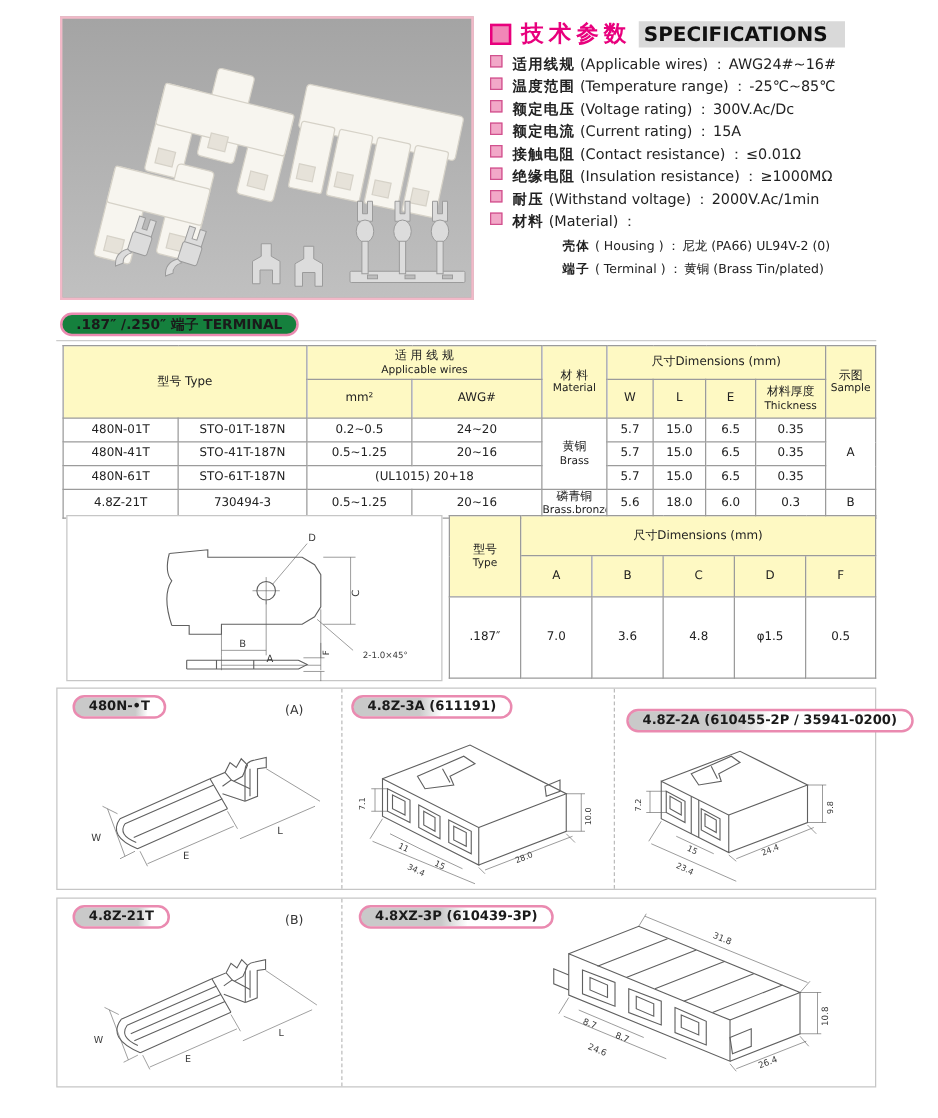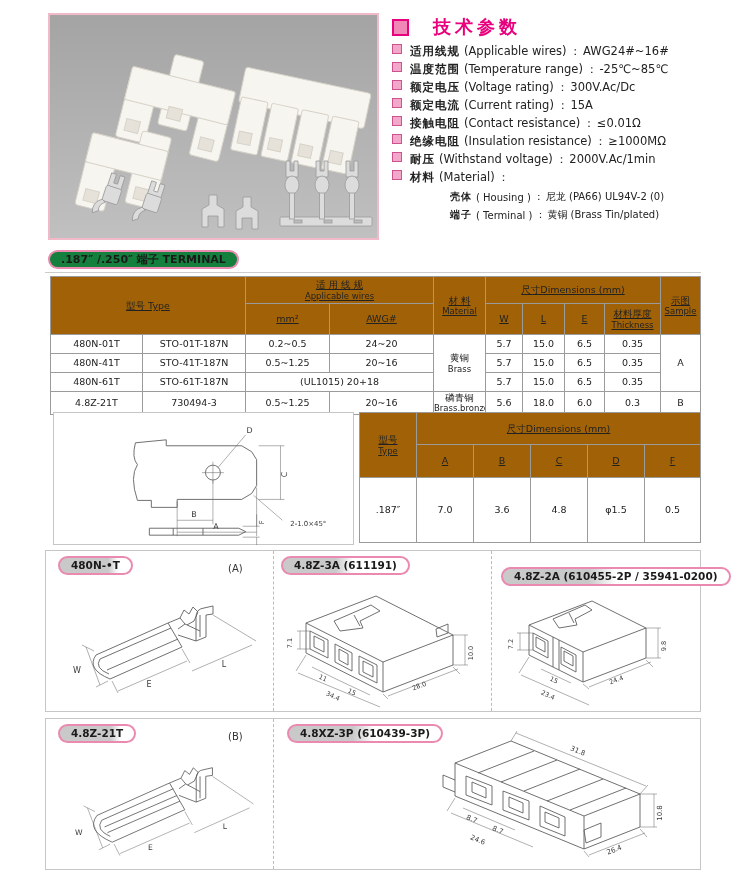--- a/index.html
+++ b/index.html
@@ -10,21 +10,21 @@
   }
   .abs { position:absolute; }
 
   
   .photo-box { left:48px; top:13px; width:331px; height:227px;
     border:2px solid #f2b9c8; box-sizing:border-box; background:#aeaeae; }
   .photo-box svg { display:block; width:100%; height:100%; }
 
   
   .specs { left:392px; top:15px; width:350px; }
-  .spec-title { display:flex; align-items:center; height:24px; margin-bottom:5px;gap:16px; }
+  .spec-title { display:flex; align-items:center; height:24px; margin-bottom:5px; }
   .sq-big { width:13px; height:13px; background:#f187b7; border:2px solid #e8007d; margin-right:8px; flex:0 0 auto; }
   .title-cn { color:#e8007d; font-weight:bold; font-size:18px; letter-spacing:4px; margin-right:6px; white-space:nowrap; }
   .title-en { background:#d9d9d9; font-weight:bold; font-size:16px; padding:1px 14px 1px 4px; color:#111; white-space:nowrap; }
   .spec-row { display:flex; align-items:flex-start; height:18px; font-size:11.5px; white-space:nowrap; }
   .sq { width:8px; height:8px; border:1px solid #d1518e; background:#f2a8c8; margin-right:8px; flex:0 0 auto; }
   .spec-cn { font-weight:bold; margin-right:4px; letter-spacing:1px; }
   .spec-en { margin-right:1px; }
   .spec-colon { margin:0 2px; }
   .mat-row { display:flex; align-items:center; height:18px; font-size:10px; margin-left:58px; white-space:nowrap; }
   .mat-row.cont { margin-left:148px; }
@@ -38,21 +38,21 @@
   .g70 { background:linear-gradient(90deg,#c9c9c9 0%,#c9c9c9 68%,#ffffff 82%); }
   .g45 { background:linear-gradient(90deg,#c9c9c9 0%,#c9c9c9 42%,#ffffff 56%); }
   .g40 { background:linear-gradient(90deg,#c9c9c9 0%,#c9c9c9 38%,#ffffff 50%); }
 
   
   table { border-collapse:collapse; table-layout:fixed; }
   .t1 { position:absolute; left:50px; top:276px; width:650px; font-size:9.5px; }
   .t2 { position:absolute; left:359px; top:412px; width:341px; font-size:9.5px; }
   .t1 th,.t1 td,.t2 th,.t2 td { border:1px solid #9b9b9b; text-align:center;
     vertical-align:middle; padding:0; font-weight:normal; overflow:hidden; line-height:1.2; }
-  .t1 thead th,.t2 thead th { background:#a16207;text-decoration:underline; }
+  .t1 thead th,.t2 thead th { background:#fef9c3; }
   .t1 .h1 th { height:26px; } .t1 .h2 th { height:30px; }
   .t1 tbody td { height:18px; background:#ffffff; }
   .t2 .h1 th { height:31px; } .t2 .h2 th { height:32px; }
   .t2 tbody td { height:64px; background:#ffffff; }
   .sub { font-size:8.5px; display:block; }
 
   
   .panel-box { position:absolute; border:1px solid #c6c6c6; background:#fff; box-sizing:border-box; }
   .tab-panel { left:53px; top:412px; width:301px; height:133px; }
   .section-a { left:45px; top:550px; width:656px; height:162px; }
@@ -142,20 +142,21 @@
         </g>
       </g>
     </g>
   </svg>
 </div>
 
 <div class="abs specs">
   <div class="spec-title">
     <span class="sq-big"></span>
     <span class="title-cn">技术参数</span>
+    <span class="title-en">SPECIFICATIONS</span>
   </div>
 
   <div class="spec-row">
     <span class="sq"></span>
     <span class="spec-cn">适用线规</span>
     <span class="spec-en">(Applicable wires)</span>
     <span class="spec-colon">：</span>
     <span class="spec-val">AWG24#~16#</span>
   </div>
   <div class="spec-row">

